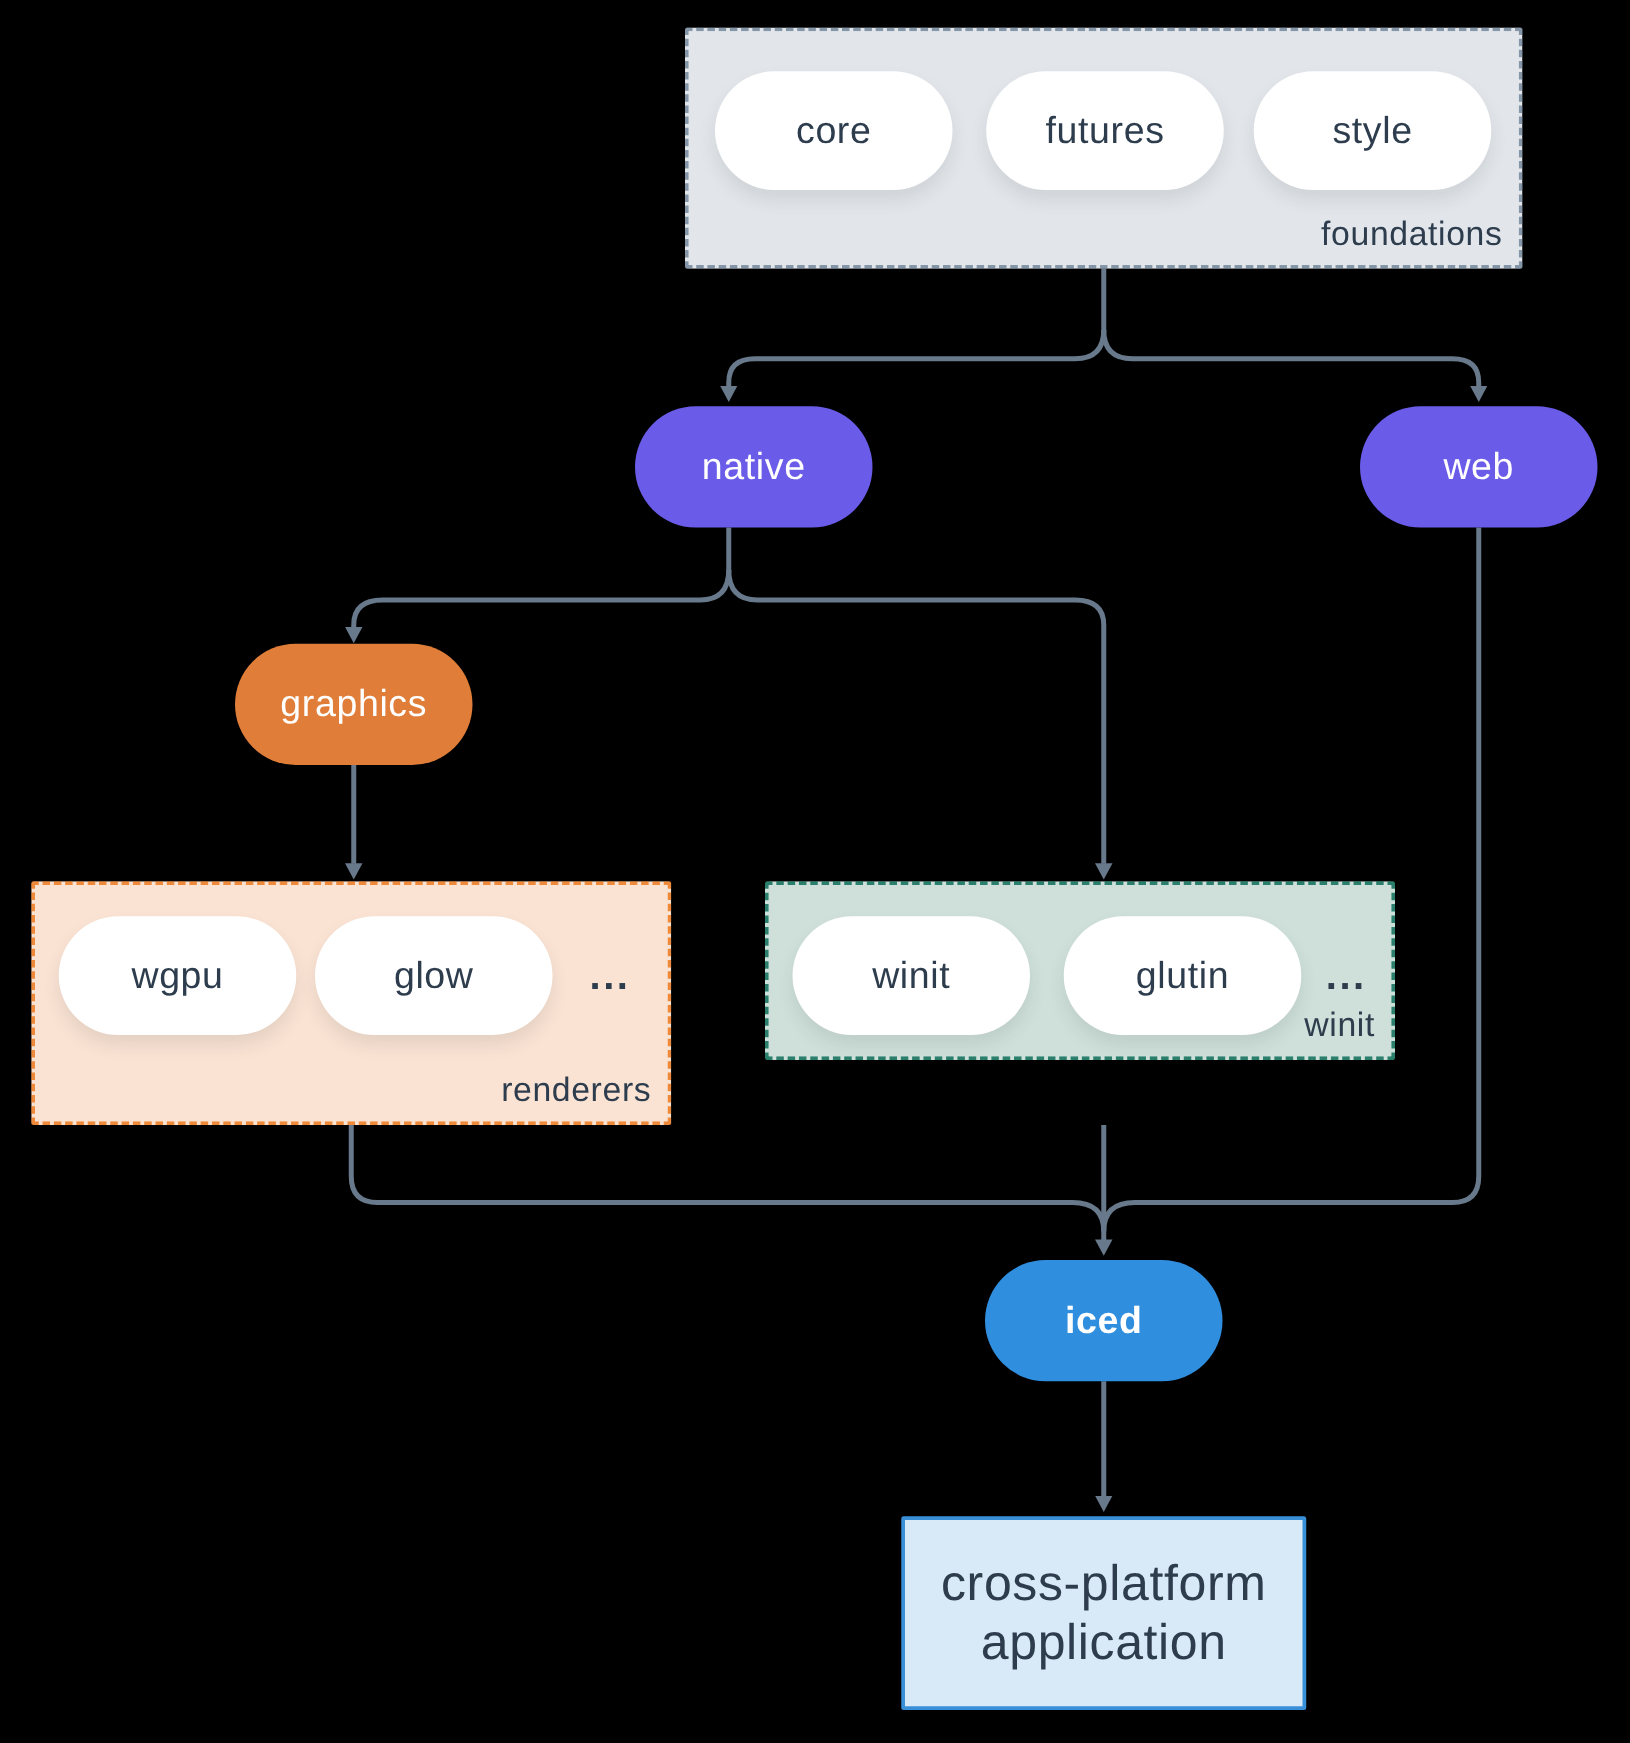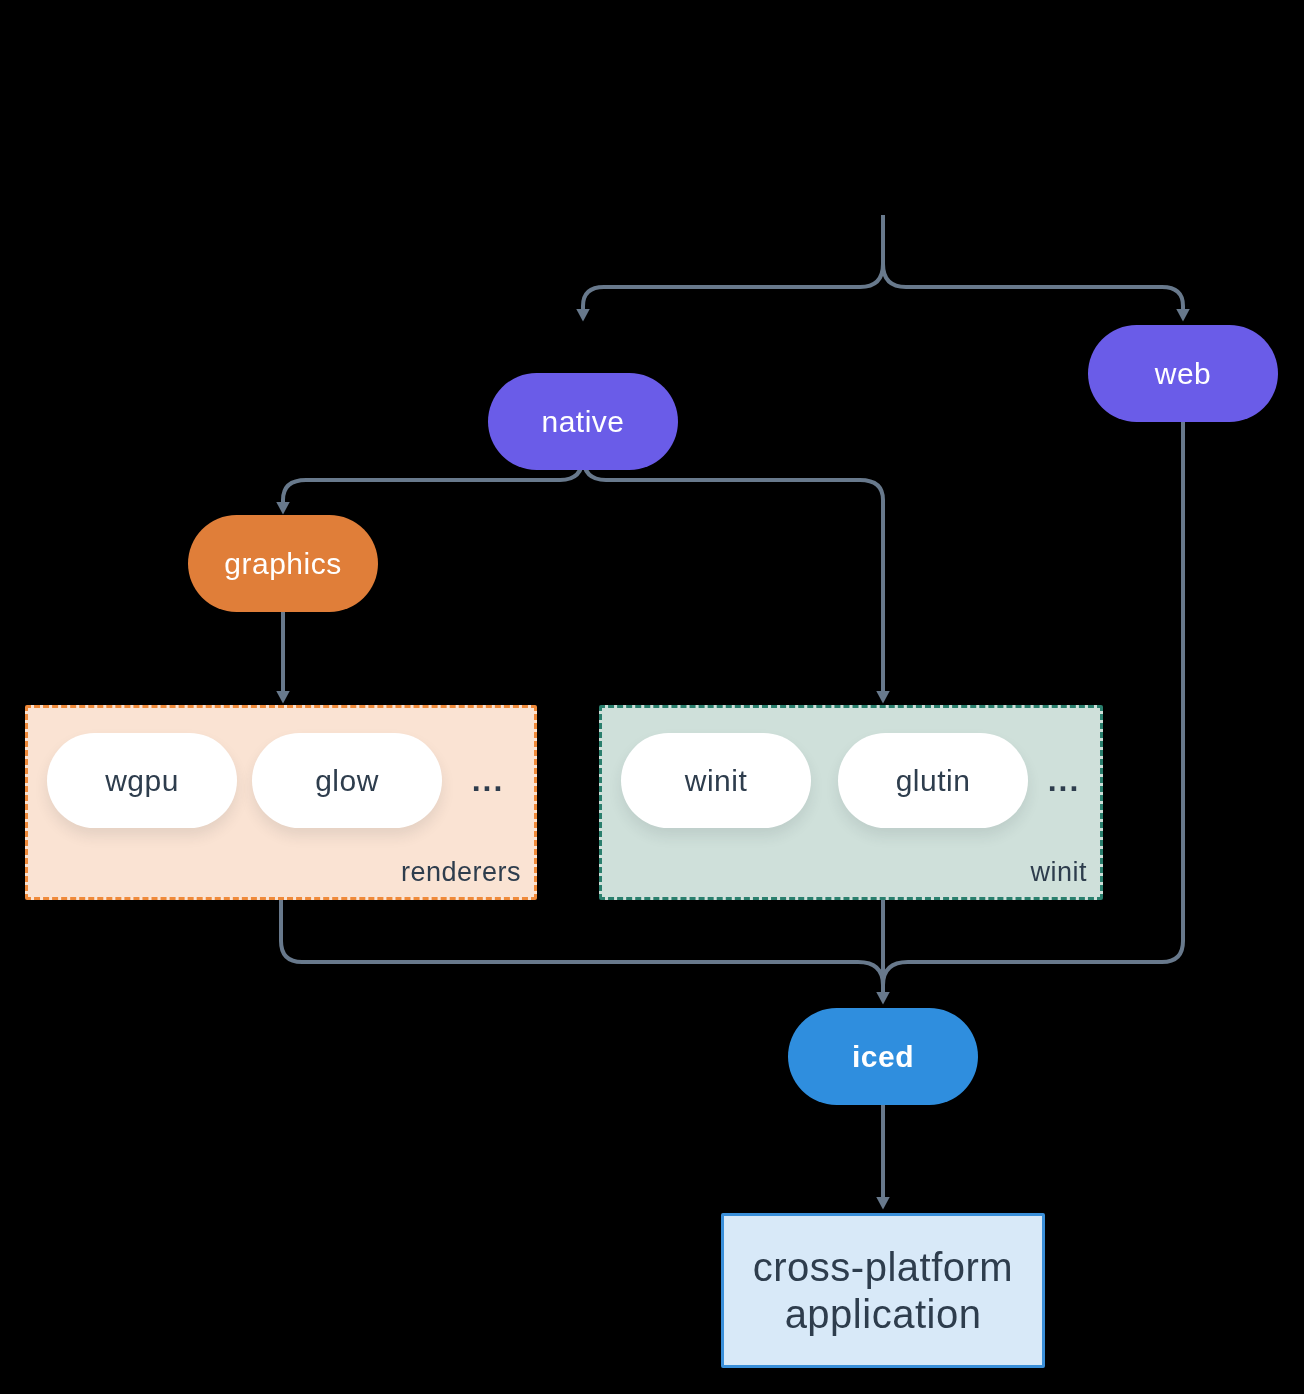--- a/index.html
+++ b/index.html
@@ -21,21 +21,21 @@
   .edge{stroke:var(--connector);stroke-width:4;fill:none;stroke-linecap:butt;}
   #arrowhead path{fill:var(--connector);}
 
   .group{
     position:absolute; box-sizing:border-box; border:3px dashed; border-radius:2px;
   }
   .group-foundations{left:548px;top:22px;width:670px;height:193px;
     background:var(--foundations_fill); border-color:var(--foundations_border);}
   .group-renderers{left:25px;top:705px;width:512px;height:195px;
     background:var(--renderers_fill); border-color:var(--renderers_border);}
-  .group-shells{left:599px;top:705px;width:504px;height:195px;
+  .group-shells{left:612px;top:705px;width:504px;height:143px;
     background:var(--shells_fill); border-color:var(--shells_border);}
 
   .group-label{
     position:absolute; right:13px; bottom:9px;
     font-size:27px; color:var(--text_dark); letter-spacing:.5px;
   }
 
   .pill{
     position:absolute; display:flex; align-items:center; justify-content:center;
     border-radius:999px; font-size:30px; letter-spacing:.5px;
@@ -57,21 +57,21 @@
   .pos-glutin{left:236px;top:25px;}
 
   .ellipsis{
     position:absolute; top:25px; height:95px; width:64px;
     display:flex; align-items:center; justify-content:center;
     font-size:32px; font-weight:700; letter-spacing:2px; color:var(--text_dark);
   }
   .pos-ellipsis-renderers{left:428px;}
   .pos-ellipsis-shells{left:430px;}
 
-  .node-native{left:488px;top:325px;background:var(--purple);margin-top:48px;}
+  .node-native{left:508px;top:325px;background:var(--purple);}
   .node-web{left:1088px;top:325px;background:var(--purple);}
   .node-graphics{left:188px;top:515px;background:var(--orange);}
   .node-iced{left:788px;top:1008px;background:var(--blue);font-weight:bold;}
 
   .app-box{
     position:absolute; left:721px; top:1213px; width:324px; height:155px;
     box-sizing:border-box; background:var(--app_fill);
     border:3px solid var(--app_border); border-radius:2px;
     display:flex; flex-direction:column; align-items:center; justify-content:center;
     color:var(--text_dark); font-size:40px; line-height:47px; letter-spacing:.5px;
@@ -99,20 +99,32 @@
 
     <path class="edge" marker-end="url(#arrowhead)" d="M283,612 V691"></path>
 
     <path class="edge" d="M281,900 V941 Q281,962 302,962 H858 Q883,962 883,985"></path>
     <path class="edge" d="M1183,422 V941 Q1183,962 1162,962 H908 Q883,962 883,985"></path>
     <path class="edge" marker-end="url(#arrowhead)" d="M883,900 V992"></path>
 
     <path class="edge" marker-end="url(#arrowhead)" d="M883,1105 V1197"></path>
   </svg>
 
+  <section class="group group-foundations">
+    <div class="pill pill-white pos-core">
+      <span>core</span>
+    </div>
+    <div class="pill pill-white pos-futures">
+      <span>futures</span>
+    </div>
+    <div class="pill pill-white pos-style">
+      <span>style</span>
+    </div>
+    <span class="group-label">foundations</span>
+  </section>
 
   <div class="pill pill-node node-native">
     <span>native</span>
   </div>
   <div class="pill pill-node node-web">
     <span>web</span>
   </div>
 
   <div class="pill pill-node node-graphics">
     <span>graphics</span>

